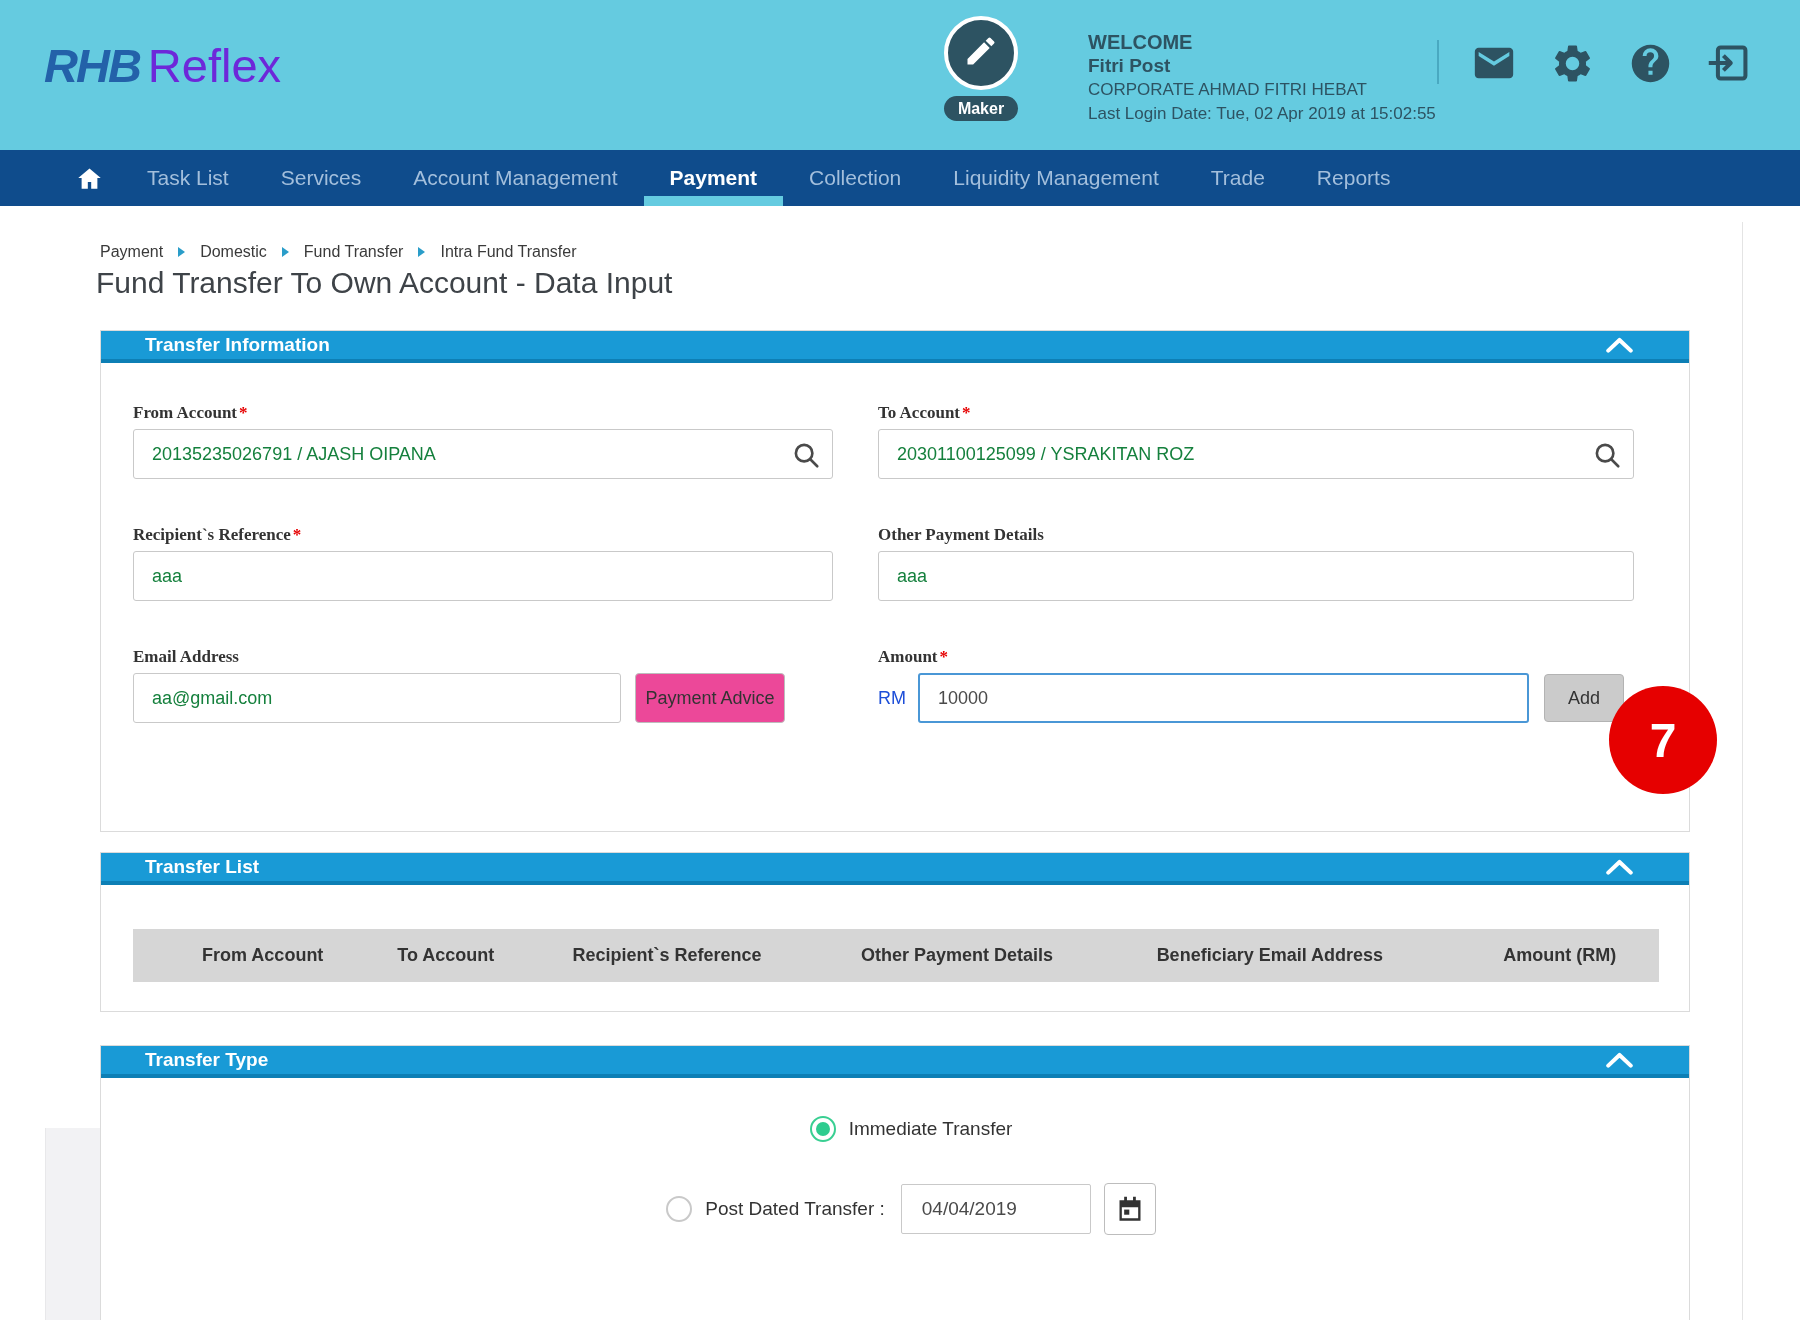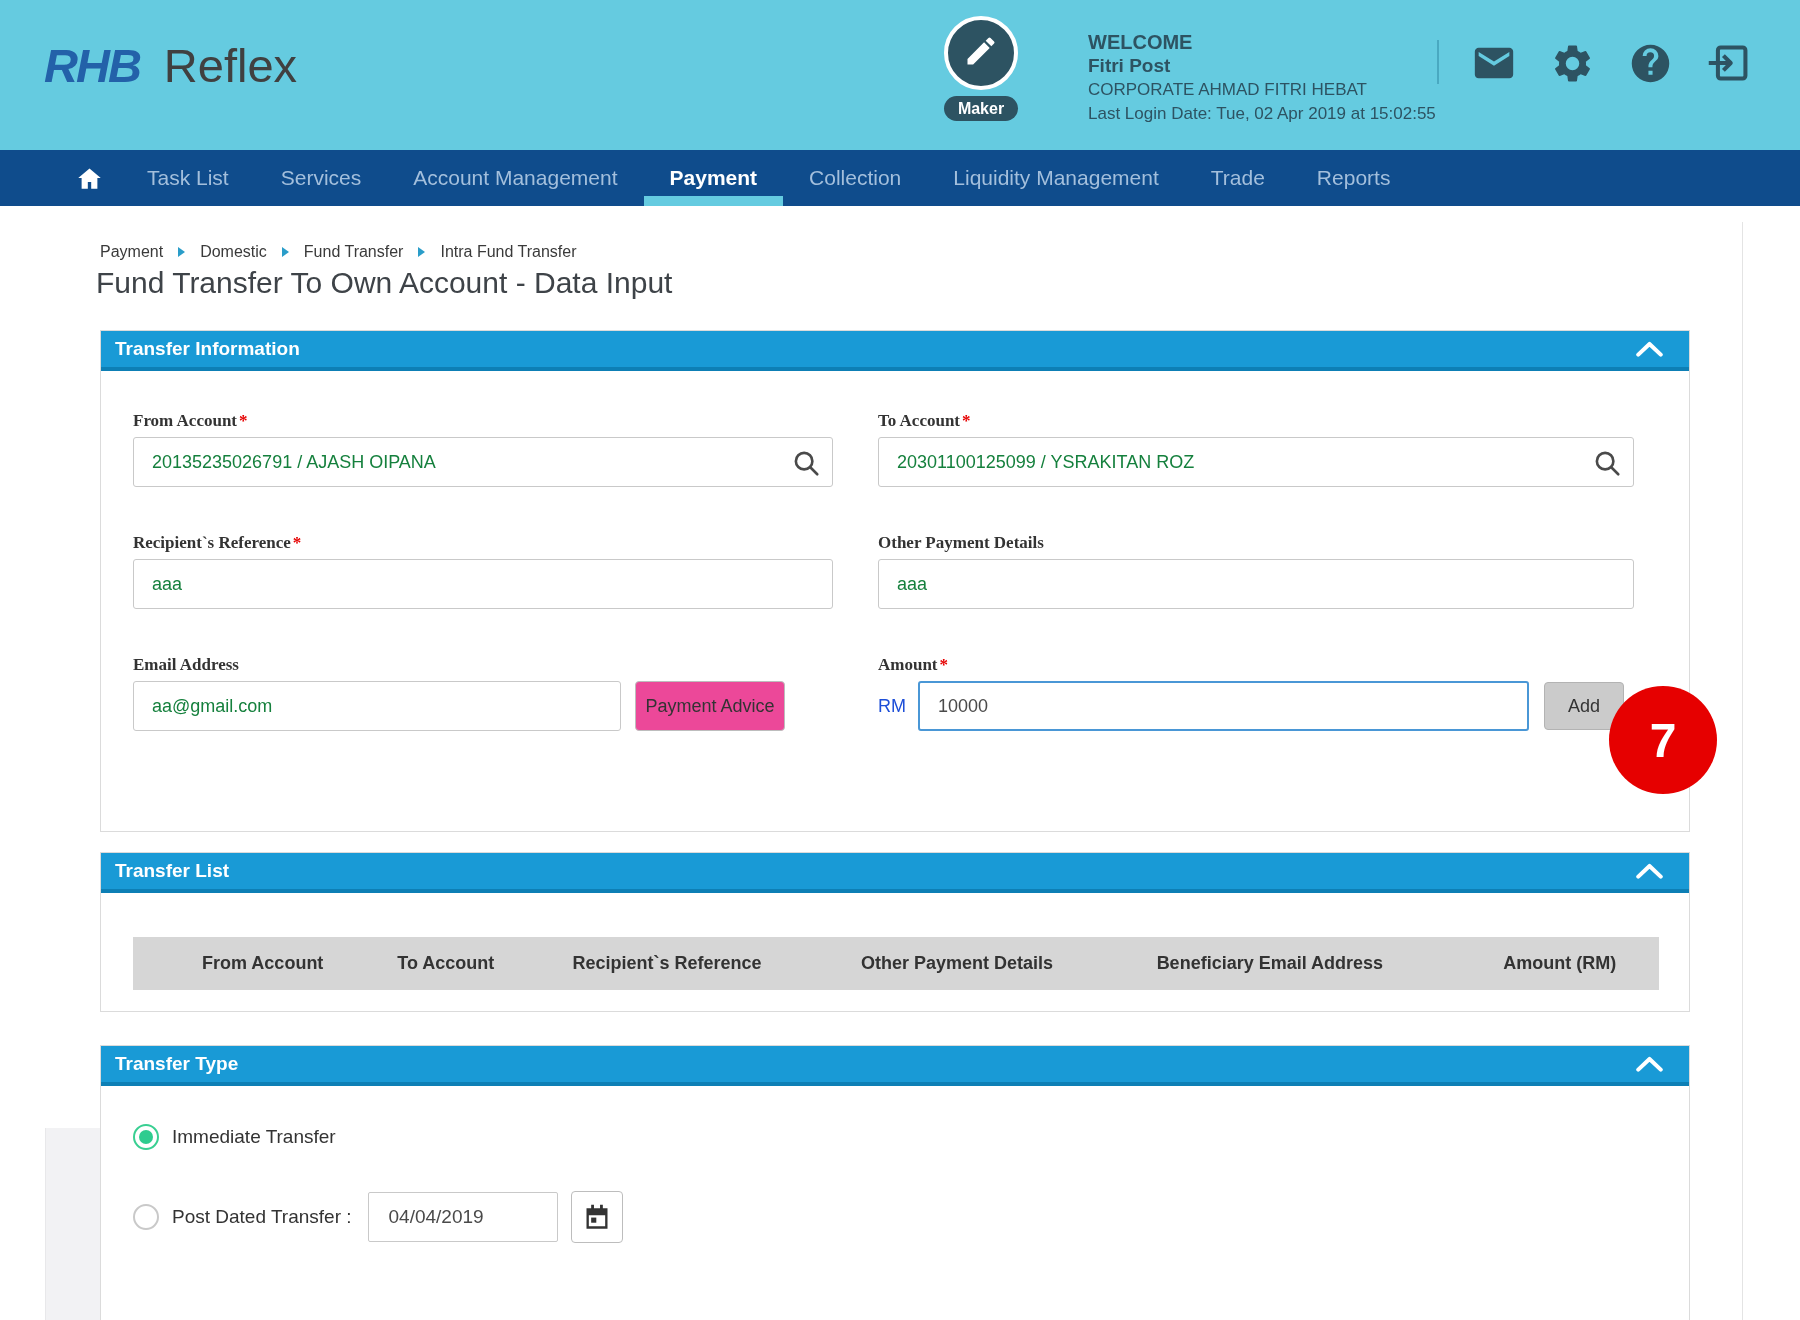--- a/index.html
+++ b/index.html
@@ -9,21 +9,21 @@
     background:#ffffff;
     position:relative;
     overflow:hidden;
     color:#333;
   }
 
   
   .topbar { position:absolute; top:0; left:0; width:1800px; height:150px; background:#65cbe0; }
   .logo { position:absolute; left:44px; top:38px; font-size:47px; white-space:nowrap; }
   .logo-rhb { color:#2361a9; font-weight:bold; font-style:italic; letter-spacing:-2px; }
-  .logo-reflex { color:#404040; margin-left:24px; }
+  .logo-reflex { color:#6d28d9; margin-left:8px; }
 
   .avatar-wrap { position:absolute; left:944px; top:16px; width:76px; }
   .avatar-circle {
     width:74px; height:74px; border-radius:50%;
     background:#2d5362; border:4px solid #ffffff;
     display:flex; align-items:center; justify-content:center;
   }
   .role-pill {
     margin-top:6px; width:74px; height:25px; border-radius:13px;
     background:#2d5362; color:#fff; font-size:16px; font-weight:bold;
@@ -59,22 +59,22 @@
   .crumb-sep { width:0; height:0; border-left:7px solid #2a9dc9; border-top:5px solid transparent; border-bottom:5px solid transparent; }
   .page-title { position:absolute; top:266px; left:96px; font-size:30px; color:#3e4348; }
 
   
   .section-card { position:absolute; left:100px; width:1590px; background:#fff; border:1px solid #dbdbdb; }
   #card-info { top:330px; height:502px; }
   #card-list { top:852px; height:160px; }
   #card-type { top:1045px; height:276px; border-bottom:none; }
 
   .section-header {
-    height:40px; background:#199ad6; border-bottom:4px solid #0d7fb5;
-    display:flex; align-items:center; justify-content:space-between; padding:0 14px; cursor:pointer;
+    height:32px; background:#199ad6; border-bottom:4px solid #0d7fb5;
+    display:flex; align-items:center; justify-content:space-between; padding:0 44px; cursor:pointer;
   }
   .section-title { color:#fff; font-size:19px; font-weight:bold; }
   .chevron { display:flex; align-items:center; margin-right:12px; cursor:pointer; }
 
   
   .form-grid {
     display:grid; grid-template-columns:700px 1fr; column-gap:45px;
     padding:40px 55px 0 32px;
   }
   .field { margin-bottom:46px; }
@@ -115,21 +115,21 @@
   
   .table-wrap { margin:44px 30px 0 32px; }
   .thead { display:flex; background:#d6d6d6; height:53px; align-items:center; }
   .th { font-size:18px; font-weight:bold; color:#333; text-align:center; }
   .th:nth-child(1){ width:17%; } .th:nth-child(2){ width:7%; }
   .th:nth-child(3){ width:22%; } .th:nth-child(4){ width:16%; }
   .th:nth-child(5){ width:25%; } .th:nth-child(6){ width:13%; }
 
   
   .type-body { padding:38px 0 0 32px; }
-  .radio-row { display:flex; align-items:center; }
+  .radio-row { display:flex; align-items:center;justify-content:center; }
   .radio-row + .radio-row { margin-top:41px; }
   .radio {
     width:26px; height:26px; border-radius:50%; border:2px solid #c9c9c9; background:#fff;
     position:relative; cursor:pointer; flex:0 0 26px;
   }
   .radio.selected { border-color:#39cf92; }
   .radio.selected::after {
     content:""; position:absolute; left:50%; top:50%; width:14px; height:14px;
     transform:translate(-50%,-50%); border-radius:50%; background:#2ecc8f;
   }

